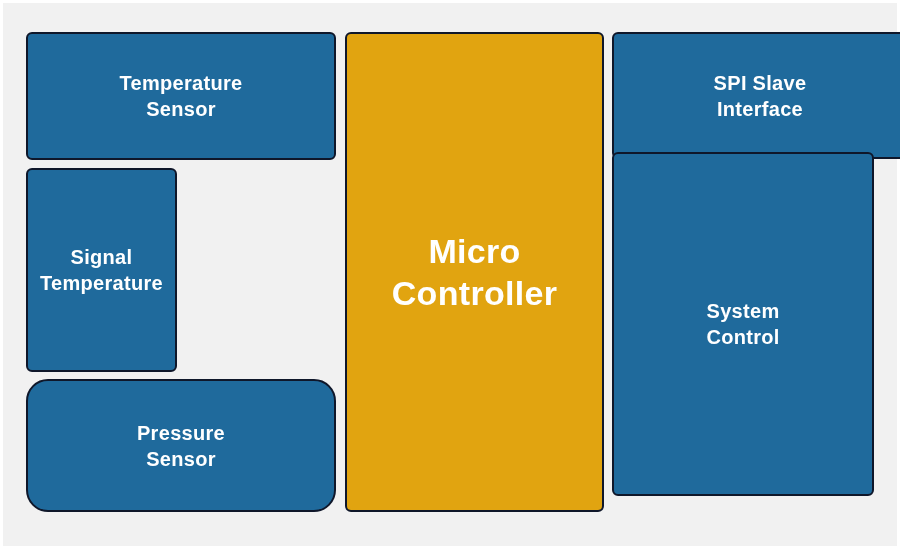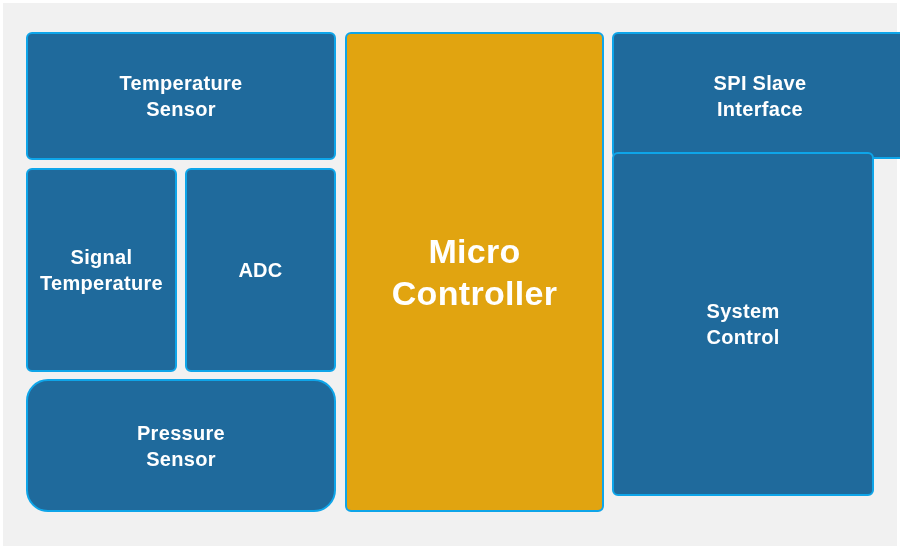--- a/index.html
+++ b/index.html
@@ -12,21 +12,21 @@
     width: 900px;
     height: 549px;
     background: #f1f1f1;
     box-shadow: inset 0 0 0 3px #ffffff;
     font-family: "Liberation Sans", sans-serif;
     overflow: hidden;
   }
   .block {
     position: absolute;
     box-sizing: border-box;
-    border: 2px solid #0ea5e9;
+    border: 2px solid #0f172a;
     border-radius: 6px;
     display: flex;
     align-items: center;
     justify-content: center;
     text-align: center;
   }
   .label {
     color: #ffffff;
     font-weight: bold;
     font-size: 20px;
@@ -55,23 +55,20 @@
   <div class="block block--temperature" style="background-color: rgb(31, 106, 156);">
     <span class="label">Temperature
 Sensor</span>
   </div>
 
   <div class="block block--signal" style="background-color: rgb(31, 106, 156);">
     <span class="label">Signal
 Temperature</span>
   </div>
 
-  <div class="block block--adc" style="background-color: rgb(31, 106, 156);">
-    <span class="label">ADC</span>
-  </div>
 
   <div class="block block--pressure" style="background-color: rgb(31, 106, 156); border-radius: 22px;">
     <span class="label">Pressure
 Sensor</span>
   </div>
 
   <div class="block block--micro" style="background-color: rgb(225, 164, 16);">
     <span class="label label--large">Micro
 Controller</span>
   </div>

